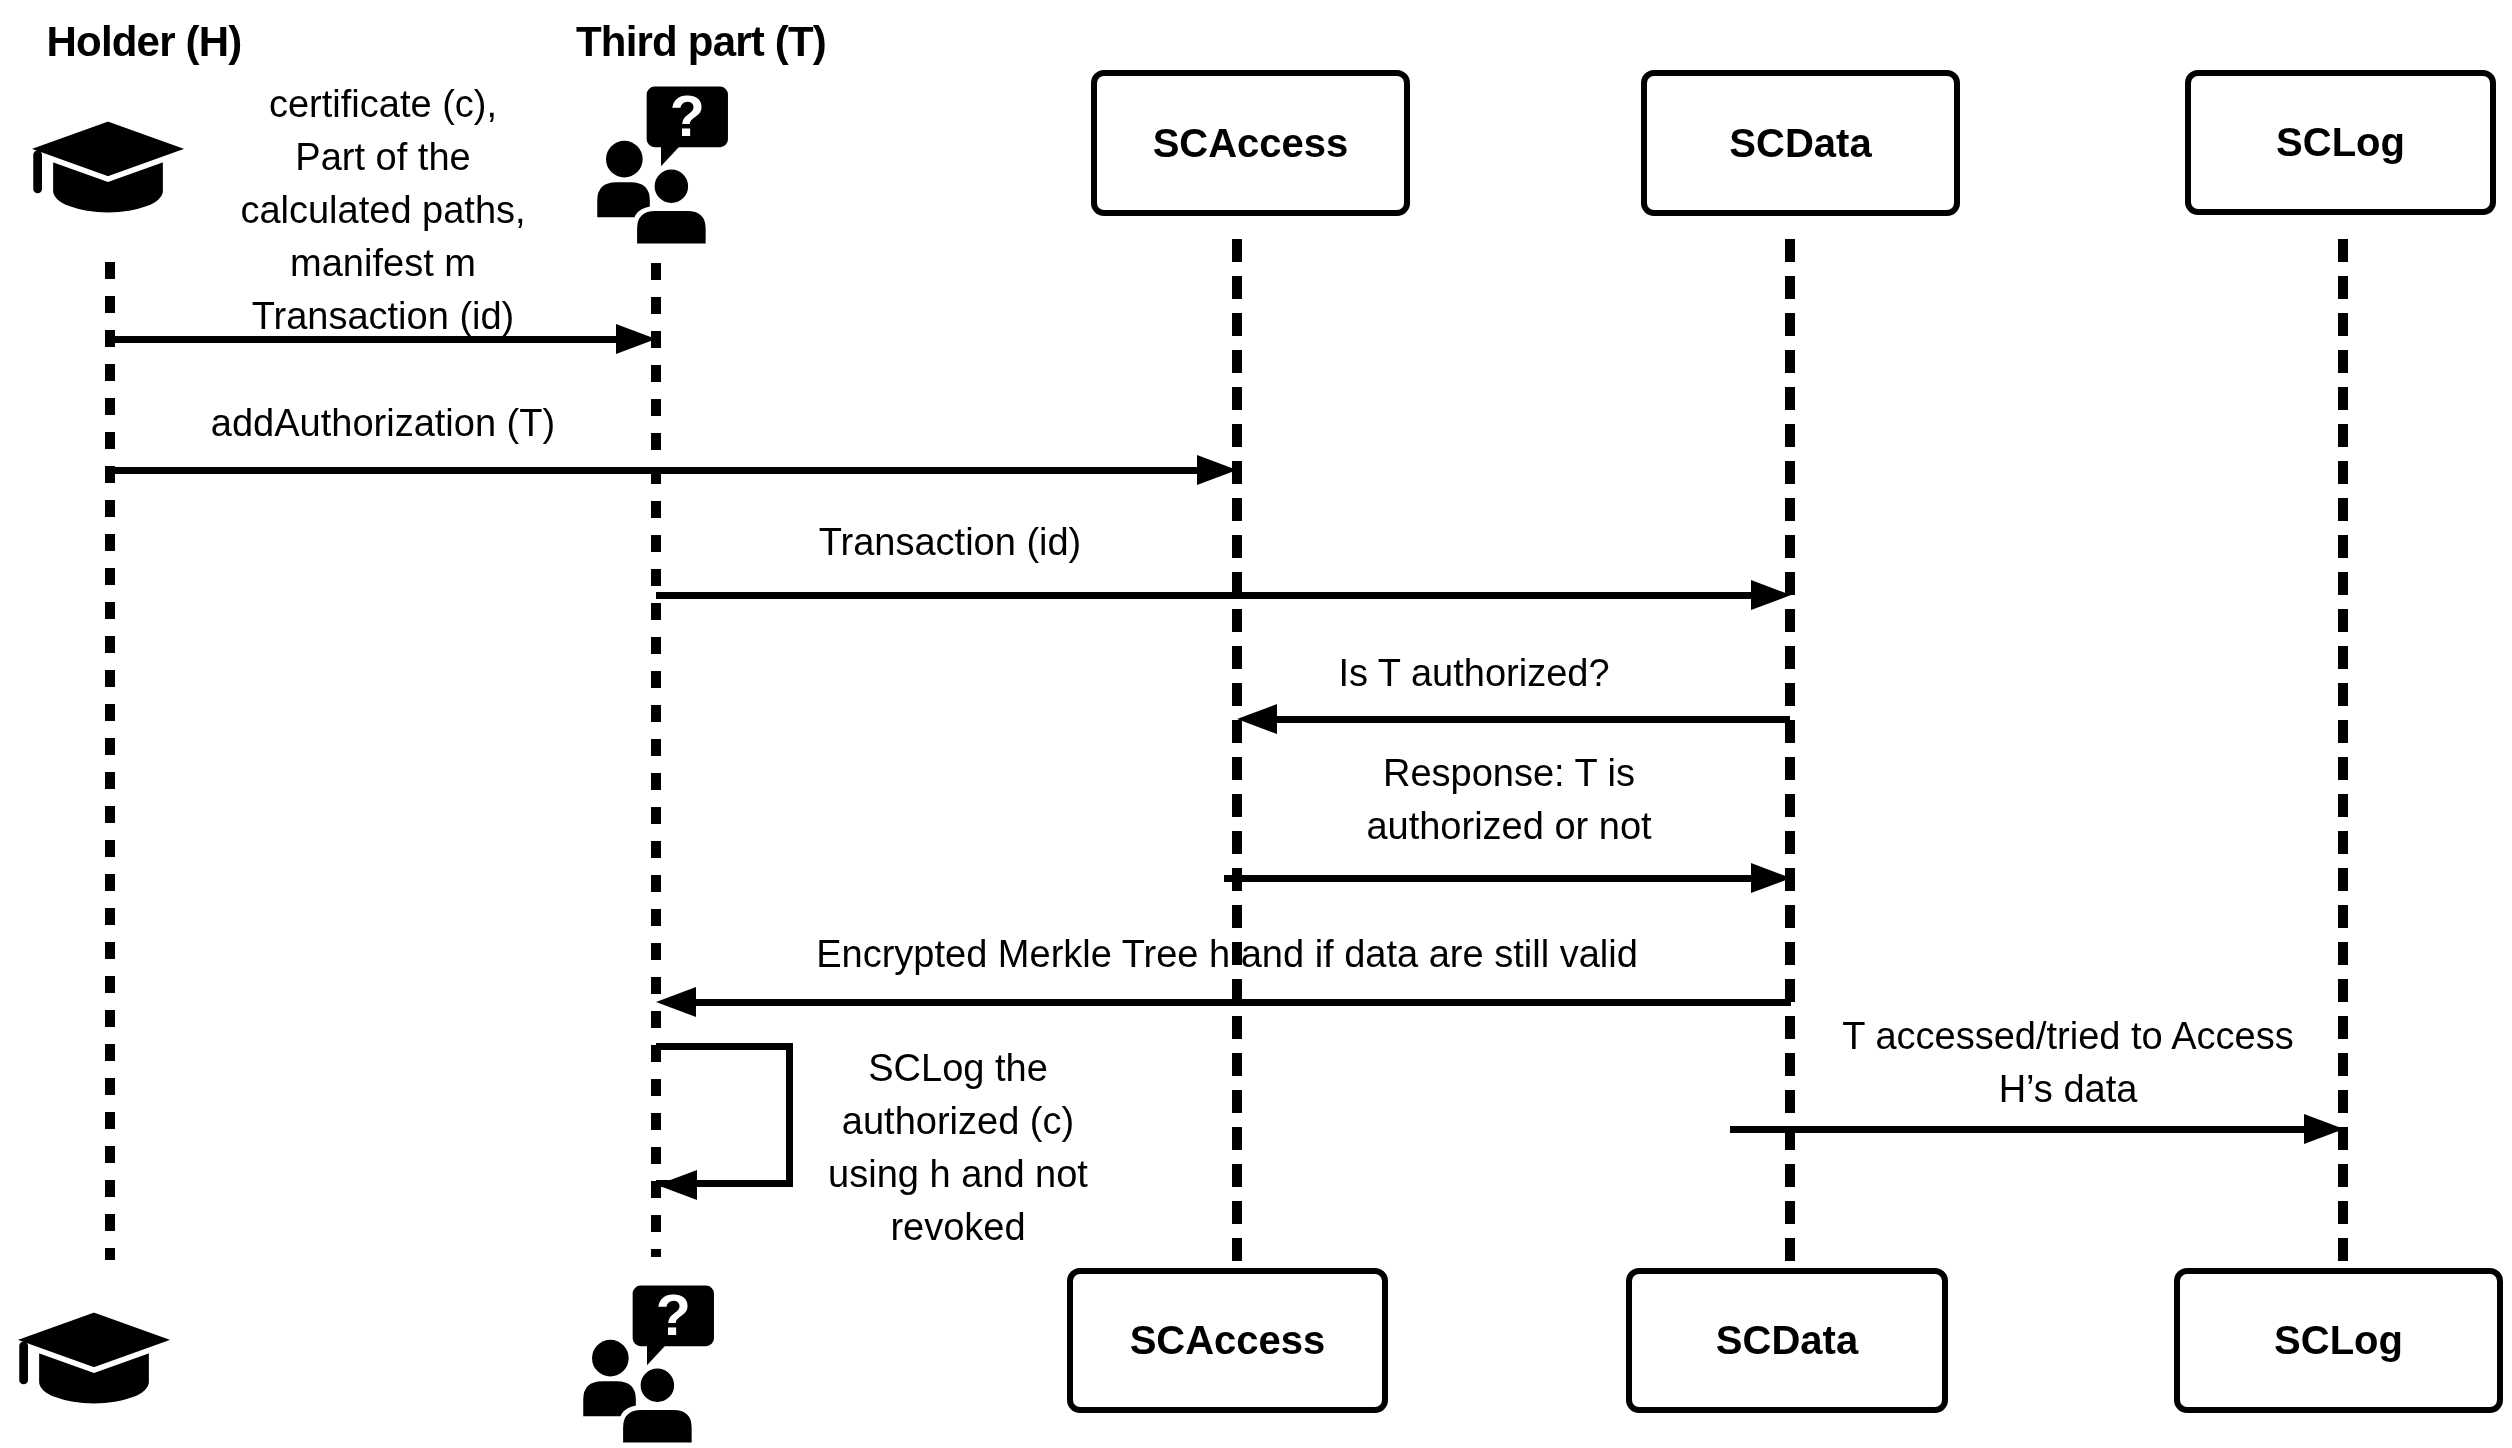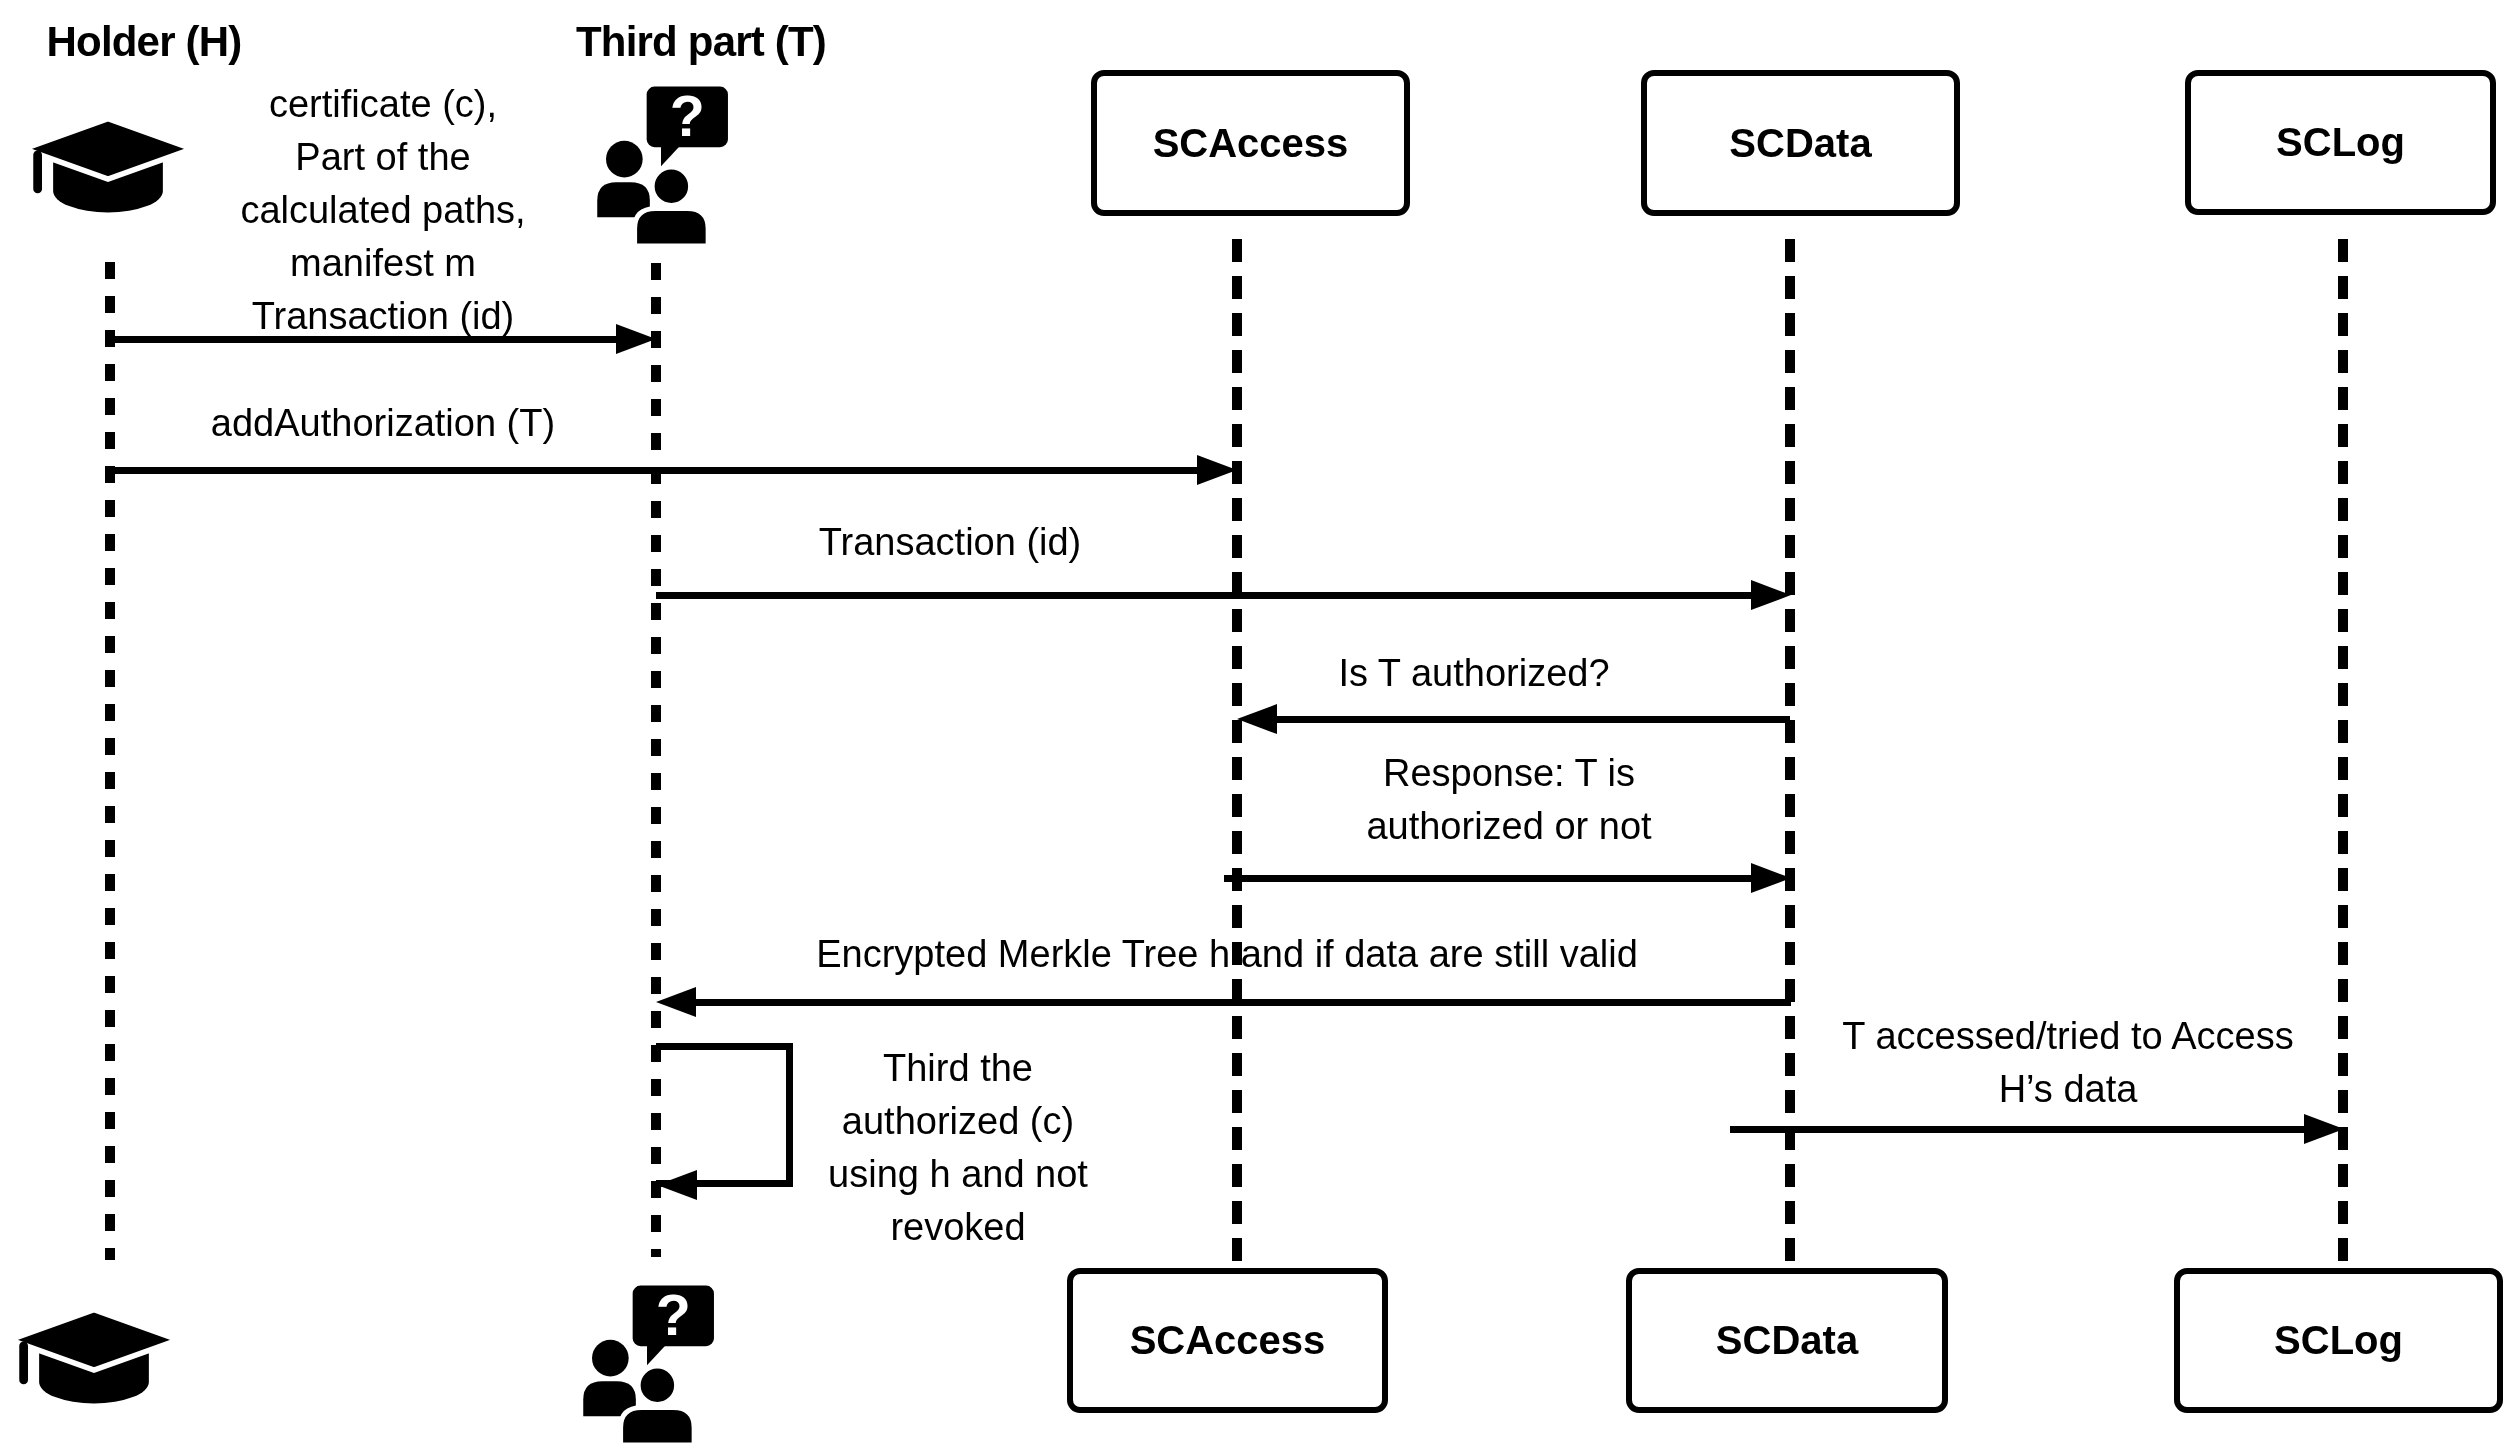--- a/index.html
+++ b/index.html
@@ -154,21 +154,21 @@
 
   <div class="msg" style="left:1227px; top:928px;">
     <div>Encrypted Merkle Tree h and if data are still valid</div>
   </div>
   <div class="ahead-l" style="left:656px; top:987px;"></div>
   <div class="aline" style="left:694px; top:999px; width:1097px;"></div>
 
   <div class="loopbox" style="left:656px; top:1043px; width:137px; height:144px;"></div>
   <div class="ahead-l" style="left:657px; top:1170px;"></div>
   <div class="msg" style="left:958px; top:1042px;">
-    <div>Third the</div>
+    <div>SCLog the</div>
     <div>authorized (c)</div>
     <div>using h and not</div>
     <div>revoked</div>
   </div>
 
   <div class="msg" style="left:2068px; top:1010px;">
     <div>T accessed/tried to Access</div>
     <div>H’s data</div>
   </div>
   <div class="aline" style="left:1730px; top:1126px; width:577px;"></div>

